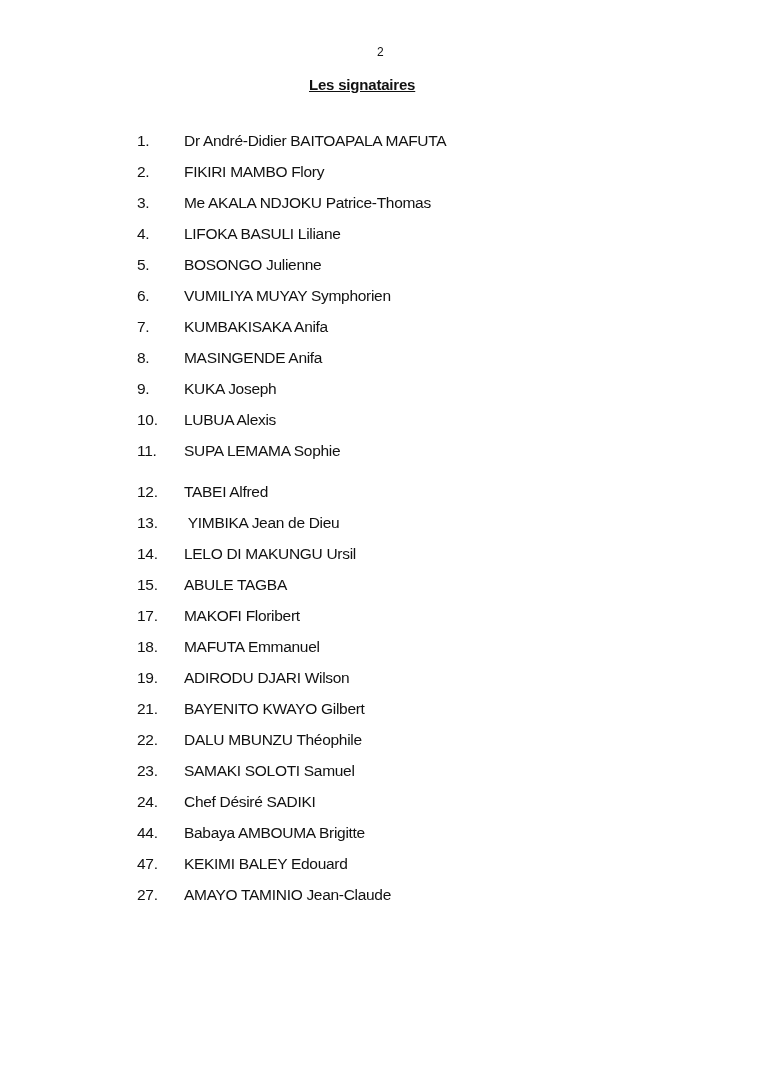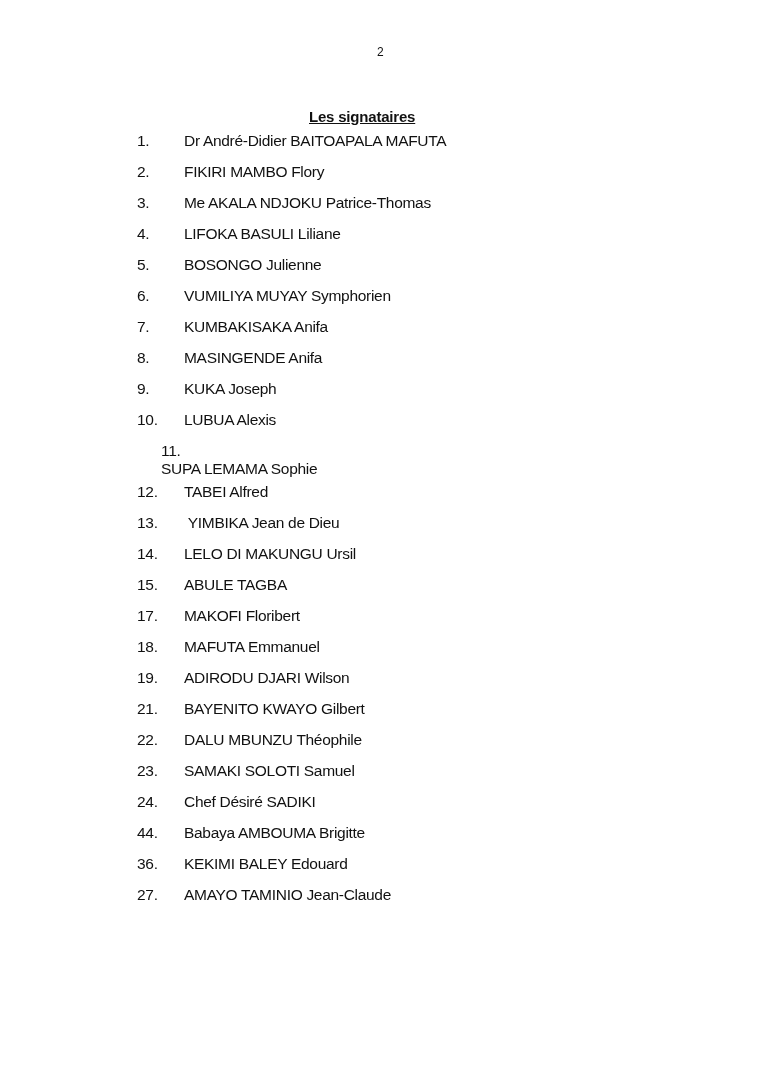--- a/index.html
+++ b/index.html
@@ -17,21 +17,21 @@
     }
     .page-number {
       position: absolute;
       top: 45px;
       left: 377px;
       font-size: 12px;
       font-family: "Liberation Sans", sans-serif;
     }
     .title {
       position: absolute;
-      top: 108px;
+      top: 76px;
       left: 309px;
       font-size: 15px;
       font-weight: bold;
       text-decoration: underline;
       letter-spacing: -0.2px;
     }
     .list {
       position: absolute;
       left: 137px;
       top: 132px;
@@ -42,21 +42,20 @@
     .list-item {
       display: flex;
       align-items: baseline;
       height: 31px;
       font-size: 15.5px;
       letter-spacing: -0.3px;
       white-space: nowrap;
     }
     .list-item.gap-after {
       height: 41px;
-      flex-direction: column;
     }
     .item-num {
       display: inline-block;
       width: 23px;
     }
     .item-num.wide {
       width: 23px;
     }
     .item-name {
       display: inline-block;
@@ -156,20 +155,20 @@
     </li>
   <li class="list-item">
       <span class="item-num wide">24.</span>
       <span class="item-name">Chef Désiré SADIKI</span>
     </li>
   <li class="list-item">
       <span class="item-num wide">44.</span>
       <span class="item-name">Babaya AMBOUMA Brigitte</span>
     </li>
   <li class="list-item">
-      <span class="item-num wide">36.</span>
+      <span class="item-num wide">47.</span>
       <span class="item-name">KEKIMI BALEY Edouard</span>
     </li>
   <li class="list-item">
       <span class="item-num wide">27.</span>
       <span class="item-name">AMAYO TAMINIO Jean-Claude</span>
     </li>
 </ol>
 
 </body></html>

